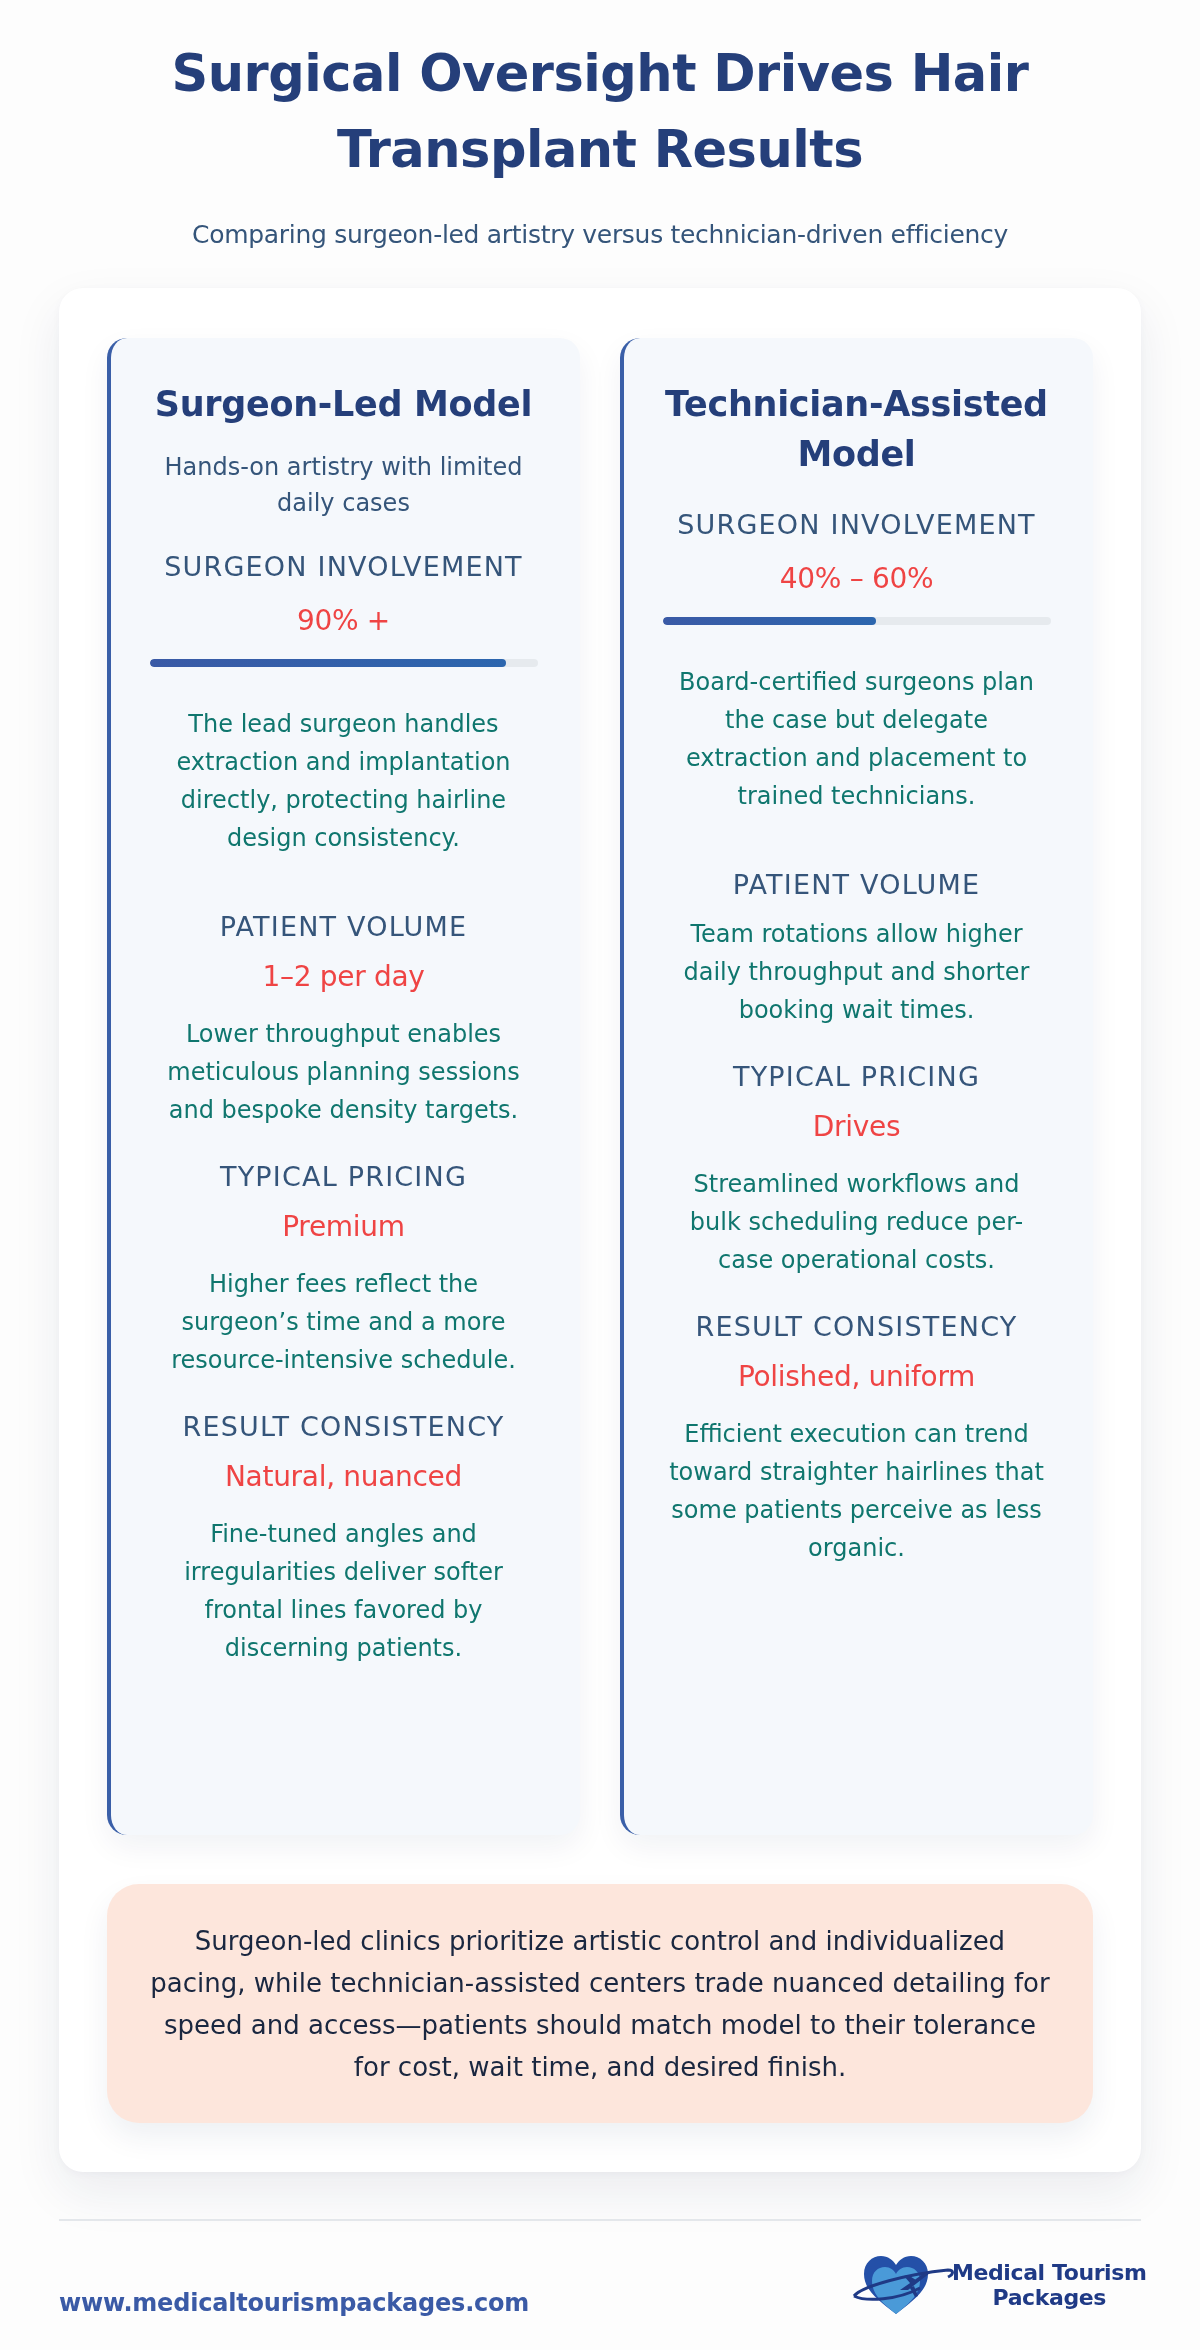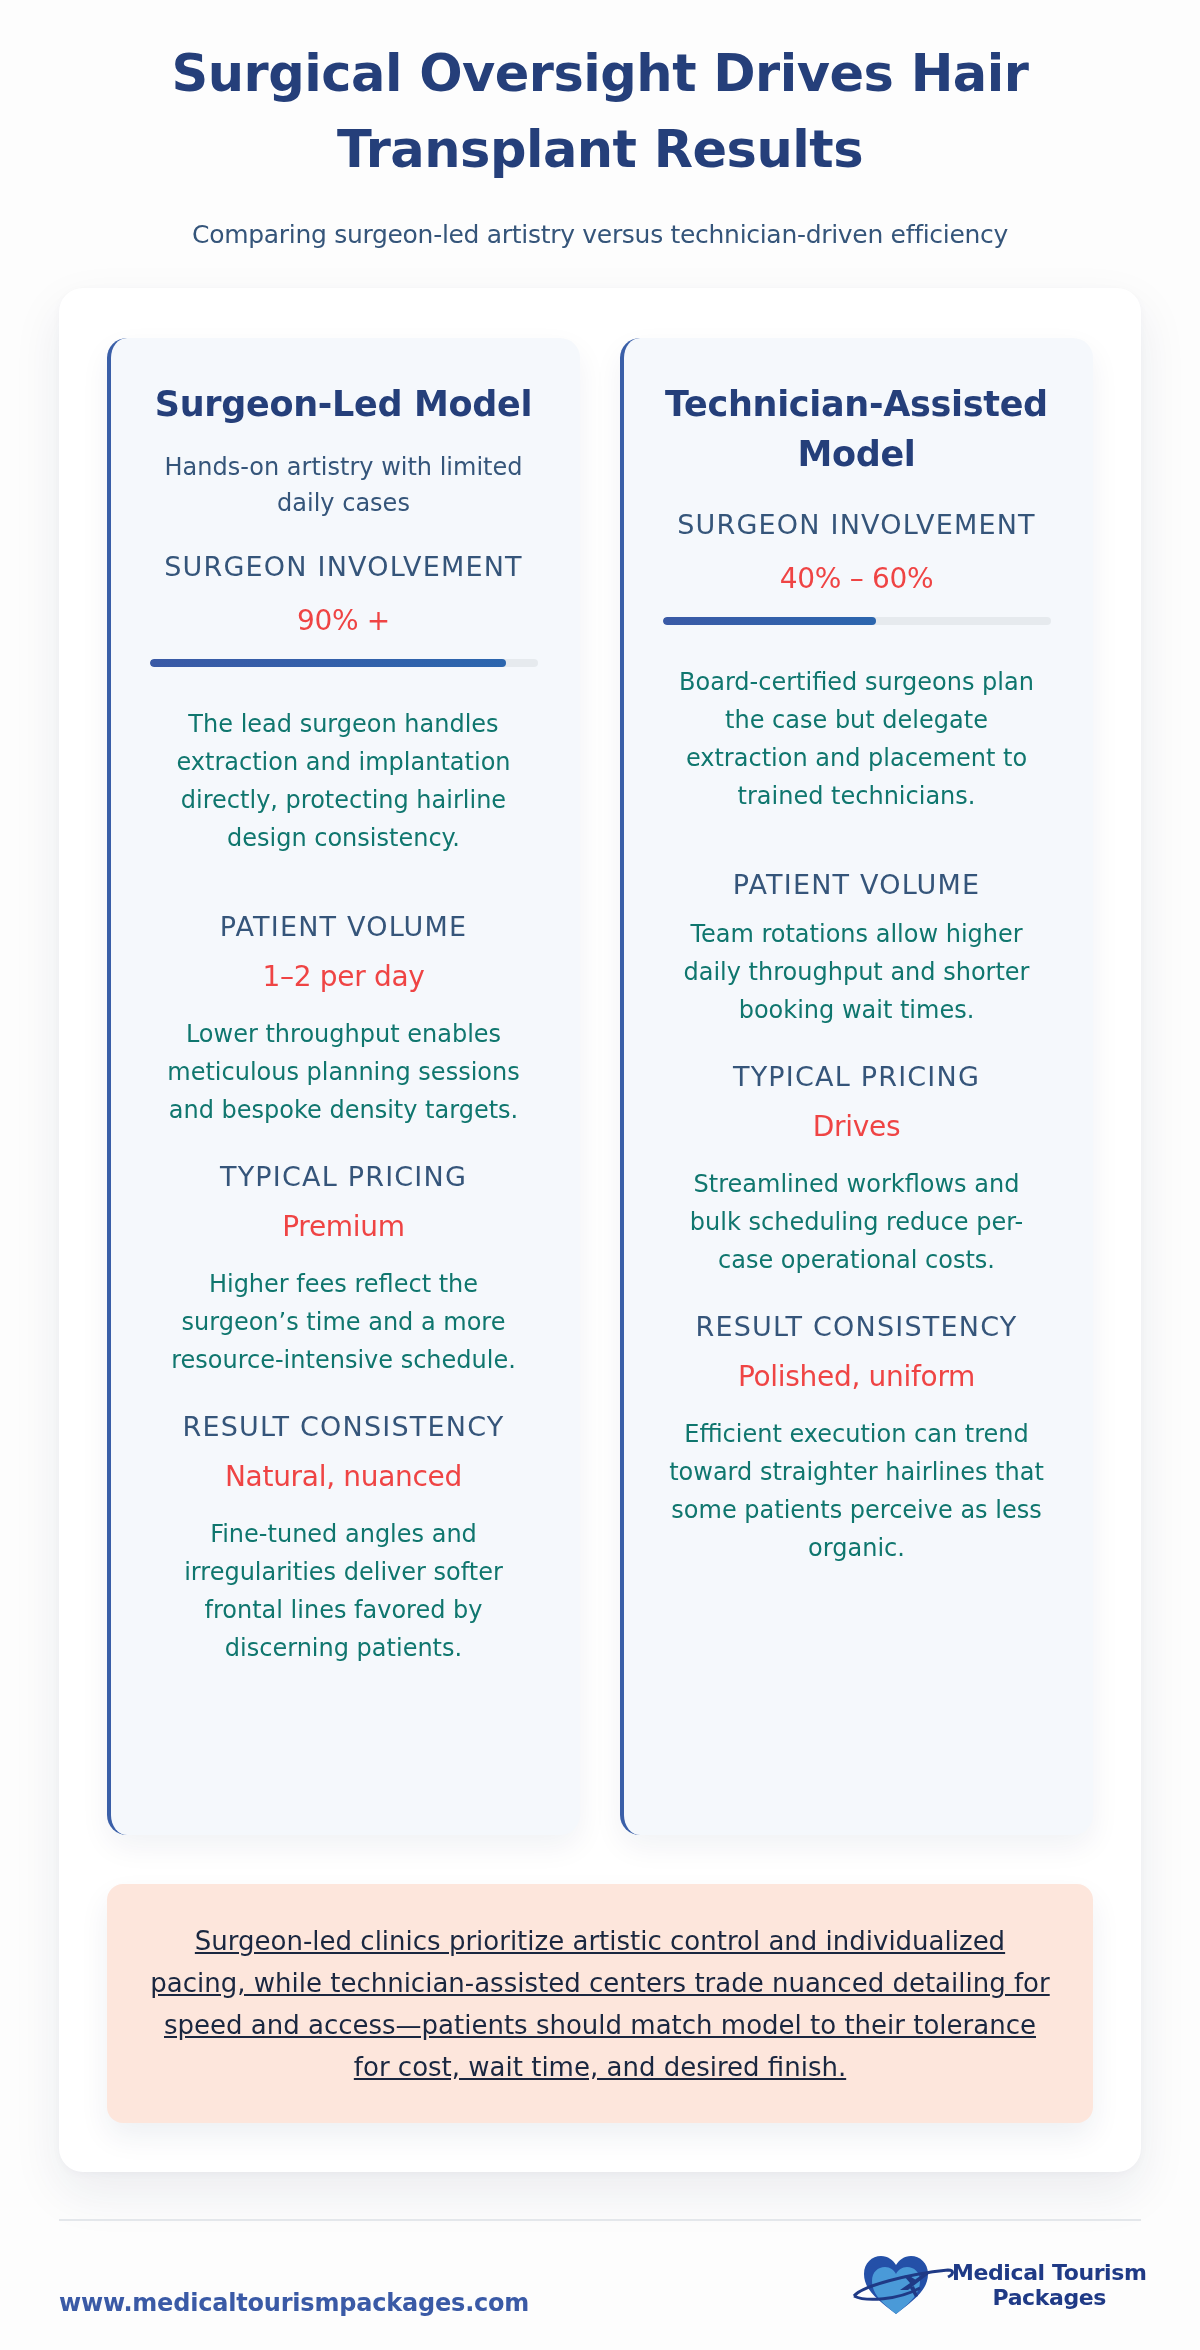--- a/index.html
+++ b/index.html
@@ -28,22 +28,22 @@
   .m-inv .metric-value { margin-top: 14px; }
   .bar { margin: 14px auto 0; width: 388px; height: 8px; background: #e6eaee; border-radius: 4px; overflow: hidden; position: relative; }
   .bar-fill { height: 100%; border-radius: 4px; background: linear-gradient(90deg, #3a5aa6, #2c66ae); }
   .m-inv .metric-desc { margin-top: 38px; }
 
   .m-vol .metric-label { margin-top: 54px; }
   .m-vol .metric-value, .m-price .metric-value, .m-res .metric-value { margin-top: 10px; }
   .m-vol .metric-desc, .m-price .metric-desc, .m-res .metric-desc { margin-top: 14px; }
   .m-price .metric-label, .m-res .metric-label { margin-top: 32px; }
 
-  .callout { position: absolute; left: 48px; top: 1596px; width: 986px; height: 239px; background: #fde6dc; border-radius: 16px;
-             box-shadow: 0 14px 30px rgba(20,40,80,0.07); display: flex; align-items: center; justify-content: center; padding: 0 40px; text-decoration: underline; }
+  .callout { position: absolute; left: 48px; top: 1596px; width: 986px; height: 239px; background: #fde6dc; border-radius: 32px;
+             box-shadow: 0 14px 30px rgba(20,40,80,0.07); display: flex; align-items: center; justify-content: center; padding: 0 40px; }
   .callout-text { font-size: 26px; line-height: 42px; text-align: center; color: #1a2740; }
 
   .divider { position: absolute; left: 59px; top: 2219px; width: 1082px; height: 2px; background: #e4e7eb; }
   .footer-url { position: absolute; left: 59px; top: 2286px; font-size: 24px; font-weight: bold; color: #3a5aa6; line-height: 34px; letter-spacing: -0.2px; }
   .logo { position: absolute; left: 848px; top: 2250px; width: 300px; height: 70px; display: flex; align-items: center; }
   .logo svg { width: 110px; height: 70px; flex: none; }
   .logo-text { font-size: 22px; font-weight: bold; color: #1f3a86; line-height: 25px; text-align: center; margin-left: -6px; letter-spacing: -0.4px; }
 </style>
 </head>
 <body>

